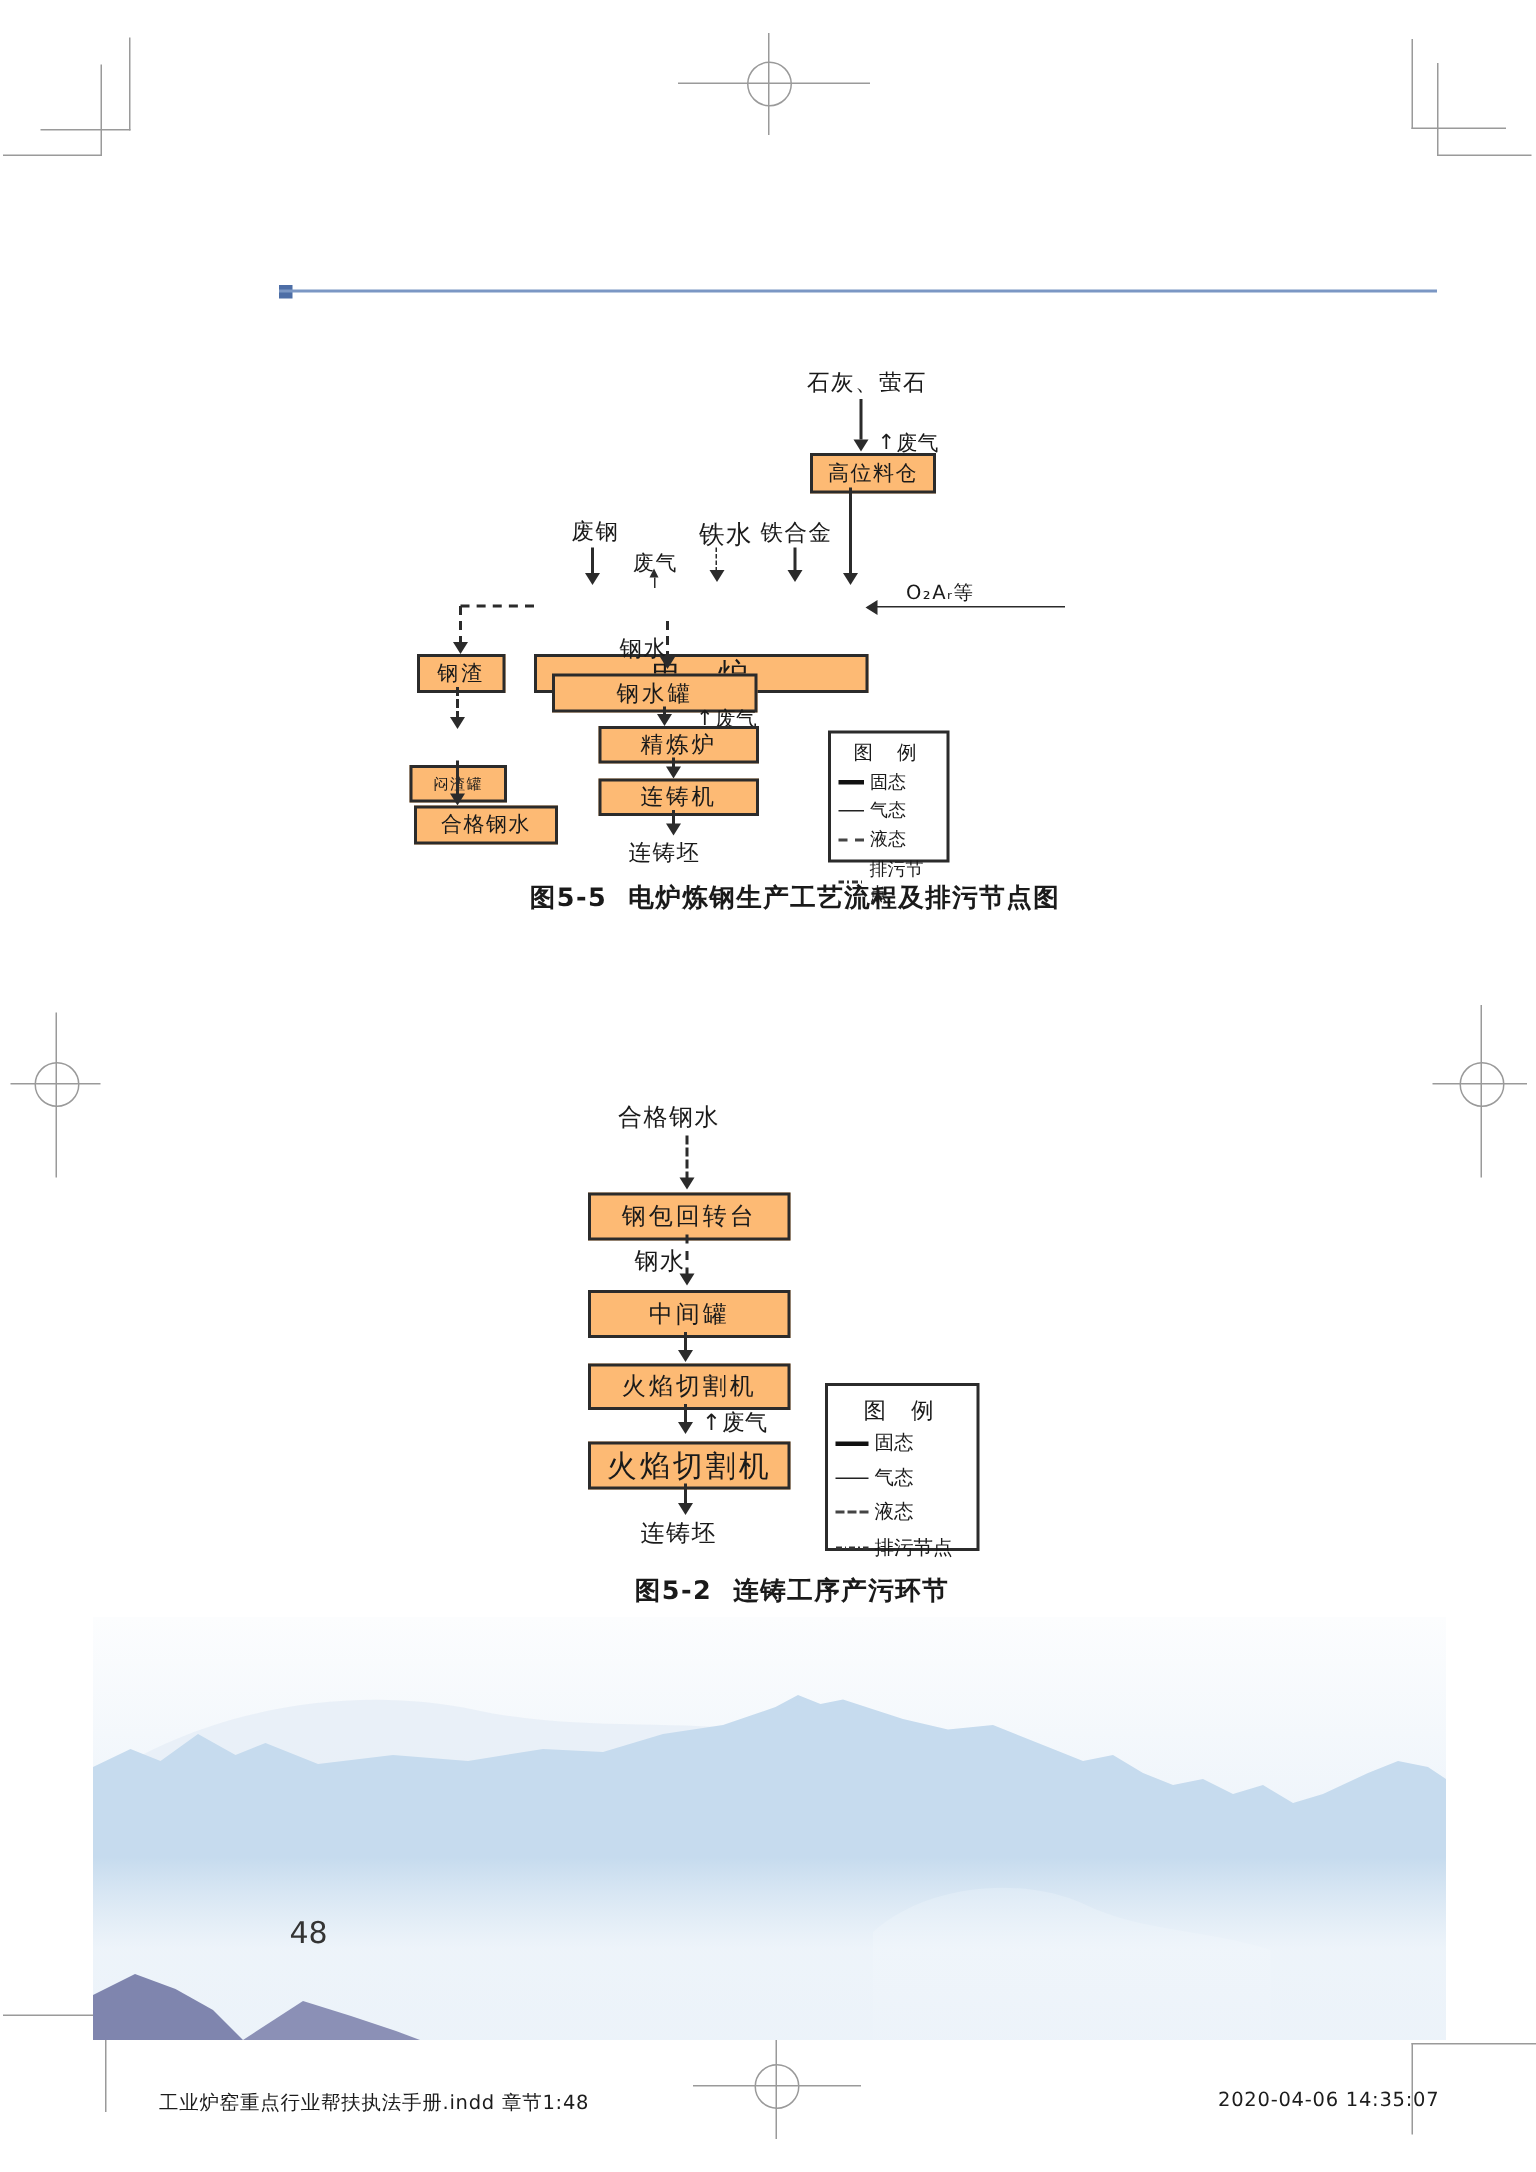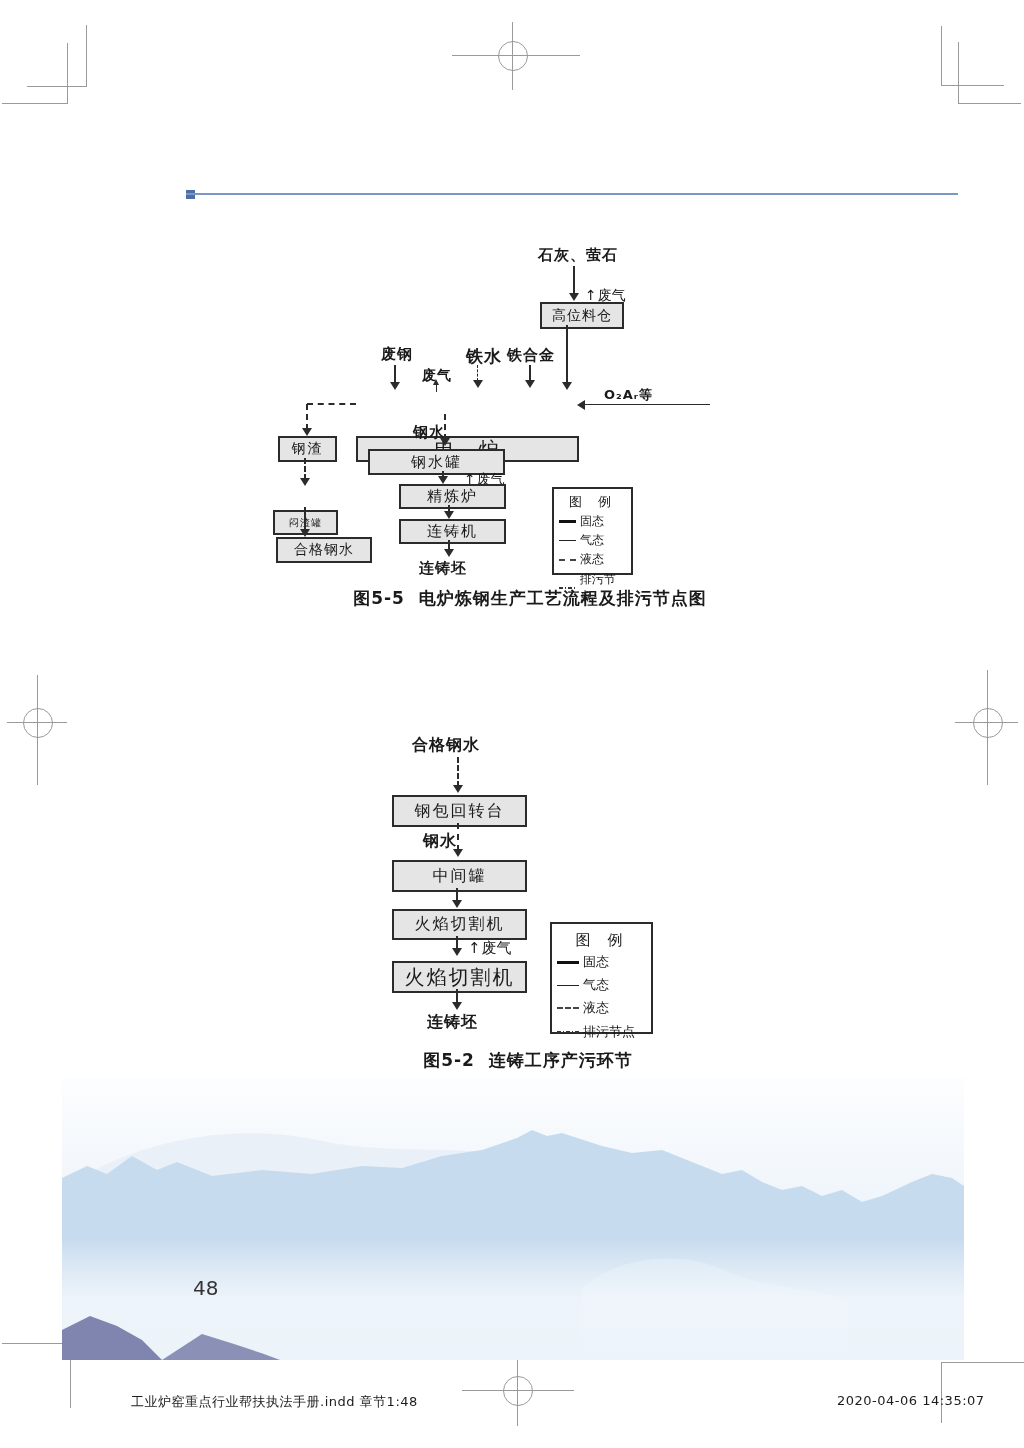--- a/index.html
+++ b/index.html
@@ -6,22 +6,22 @@
   .page{position:relative;width:1024px;height:1448px;background:#ffffff;overflow:hidden;
         font-family:"DejaVu Sans","Liberation Sans",sans-serif;color:#1a1a1a;}
   
   .mark{position:absolute;border:0 solid #9a9a9a;}
   .regline{position:absolute;background:#9a9a9a;}
   .regcircle{position:absolute;width:28px;height:28px;border:1px solid #9a9a9a;border-radius:50%;background:transparent;}
   
   .rule-square{position:absolute;}
   .rule-line{position:absolute;}
   
-  .box{position:absolute;border:2px solid #2b2b2b;background:#e5e5e5;display:flex;align-items:center;justify-content:center;letter-spacing:2px;white-space:nowrap;}
-  .lbl{position:absolute;white-space:nowrap;letter-spacing:1px;font-weight:bold;}
+  .box{position:absolute;border:2px solid #2b2b2b;background:#fdba74;display:flex;align-items:center;justify-content:center;letter-spacing:2px;white-space:nowrap;}
+  .lbl{position:absolute;white-space:nowrap;letter-spacing:1px;}
   .vl{position:absolute;width:0;border-left:2px solid #2b2b2b;}
   .vl.thin{border-left-width:1px;}
   .vl.dashed{border-left-style:dashed;}
   .hl{position:absolute;height:0;border-top:2px solid #2b2b2b;}
   .hl.thin{border-top-width:1px;}
   .hl.dashed{border-top-style:dashed;}
   .ah-down{position:absolute;width:0;height:0;border-left:5px solid transparent;border-right:5px solid transparent;border-top:8px solid #2b2b2b;}
   .ah-up-sm{position:absolute;width:0;height:0;border-left:3px solid transparent;border-right:3px solid transparent;border-bottom:6px solid #2b2b2b;}
   .ah-left{position:absolute;width:0;height:0;border-top:5px solid transparent;border-bottom:5px solid transparent;border-right:8px solid #2b2b2b;}
   .gasrow{position:absolute;display:flex;align-items:flex-start;white-space:nowrap;}
@@ -30,21 +30,21 @@
   .legend{position:absolute;border:2px solid #2b2b2b;background:#fff;box-sizing:border-box;padding:4px 4px 0 5px;}
   .legend-title{text-align:center;letter-spacing:6px;margin-bottom:2px;}
   .legend-row{display:flex;align-items:center;}
   .sw{display:inline-block;margin-right:4px;}
   .sw-thick{border-top:3px solid #111;}
   .sw-thin{border-top:1px solid #222;}
   .sw-dash{border-top:2px dashed #444;}
   .sw-dashdot{height:2px;background:repeating-linear-gradient(to right,#333 0 4px,transparent 4px 6px,#333 6px 7px,transparent 7px 9px);}
   .caption{position:absolute;text-align:center;font-weight:bold;font-size:17px;letter-spacing:1px;}
   .caption .ctext{margin-left:14px;text-align:center;}
-  .footer-text{position:absolute;font-size:13px;color:#1c1c1c;letter-spacing:0.5px;white-space:nowrap;margin-left:25px;}
+  .footer-text{position:absolute;font-size:13px;color:#1c1c1c;letter-spacing:0.5px;white-space:nowrap;}
   .pagenum{position:absolute;font-size:20px;color:#343434;}
 </style>
 </head>
 <body>
 
 <div class="page">
 
   <div class="mark" style="left:27px;top:25px;width:59px;height:61px;border-right-width:1px;border-bottom-width:1px;"></div>
   <div class="mark" style="left:2px;top:43px;width:65px;height:60px;border-right-width:1px;border-bottom-width:1px;"></div>
   <div class="mark" style="left:941px;top:26px;width:62px;height:59px;border-left-width:1px;border-bottom-width:1px;"></div>

